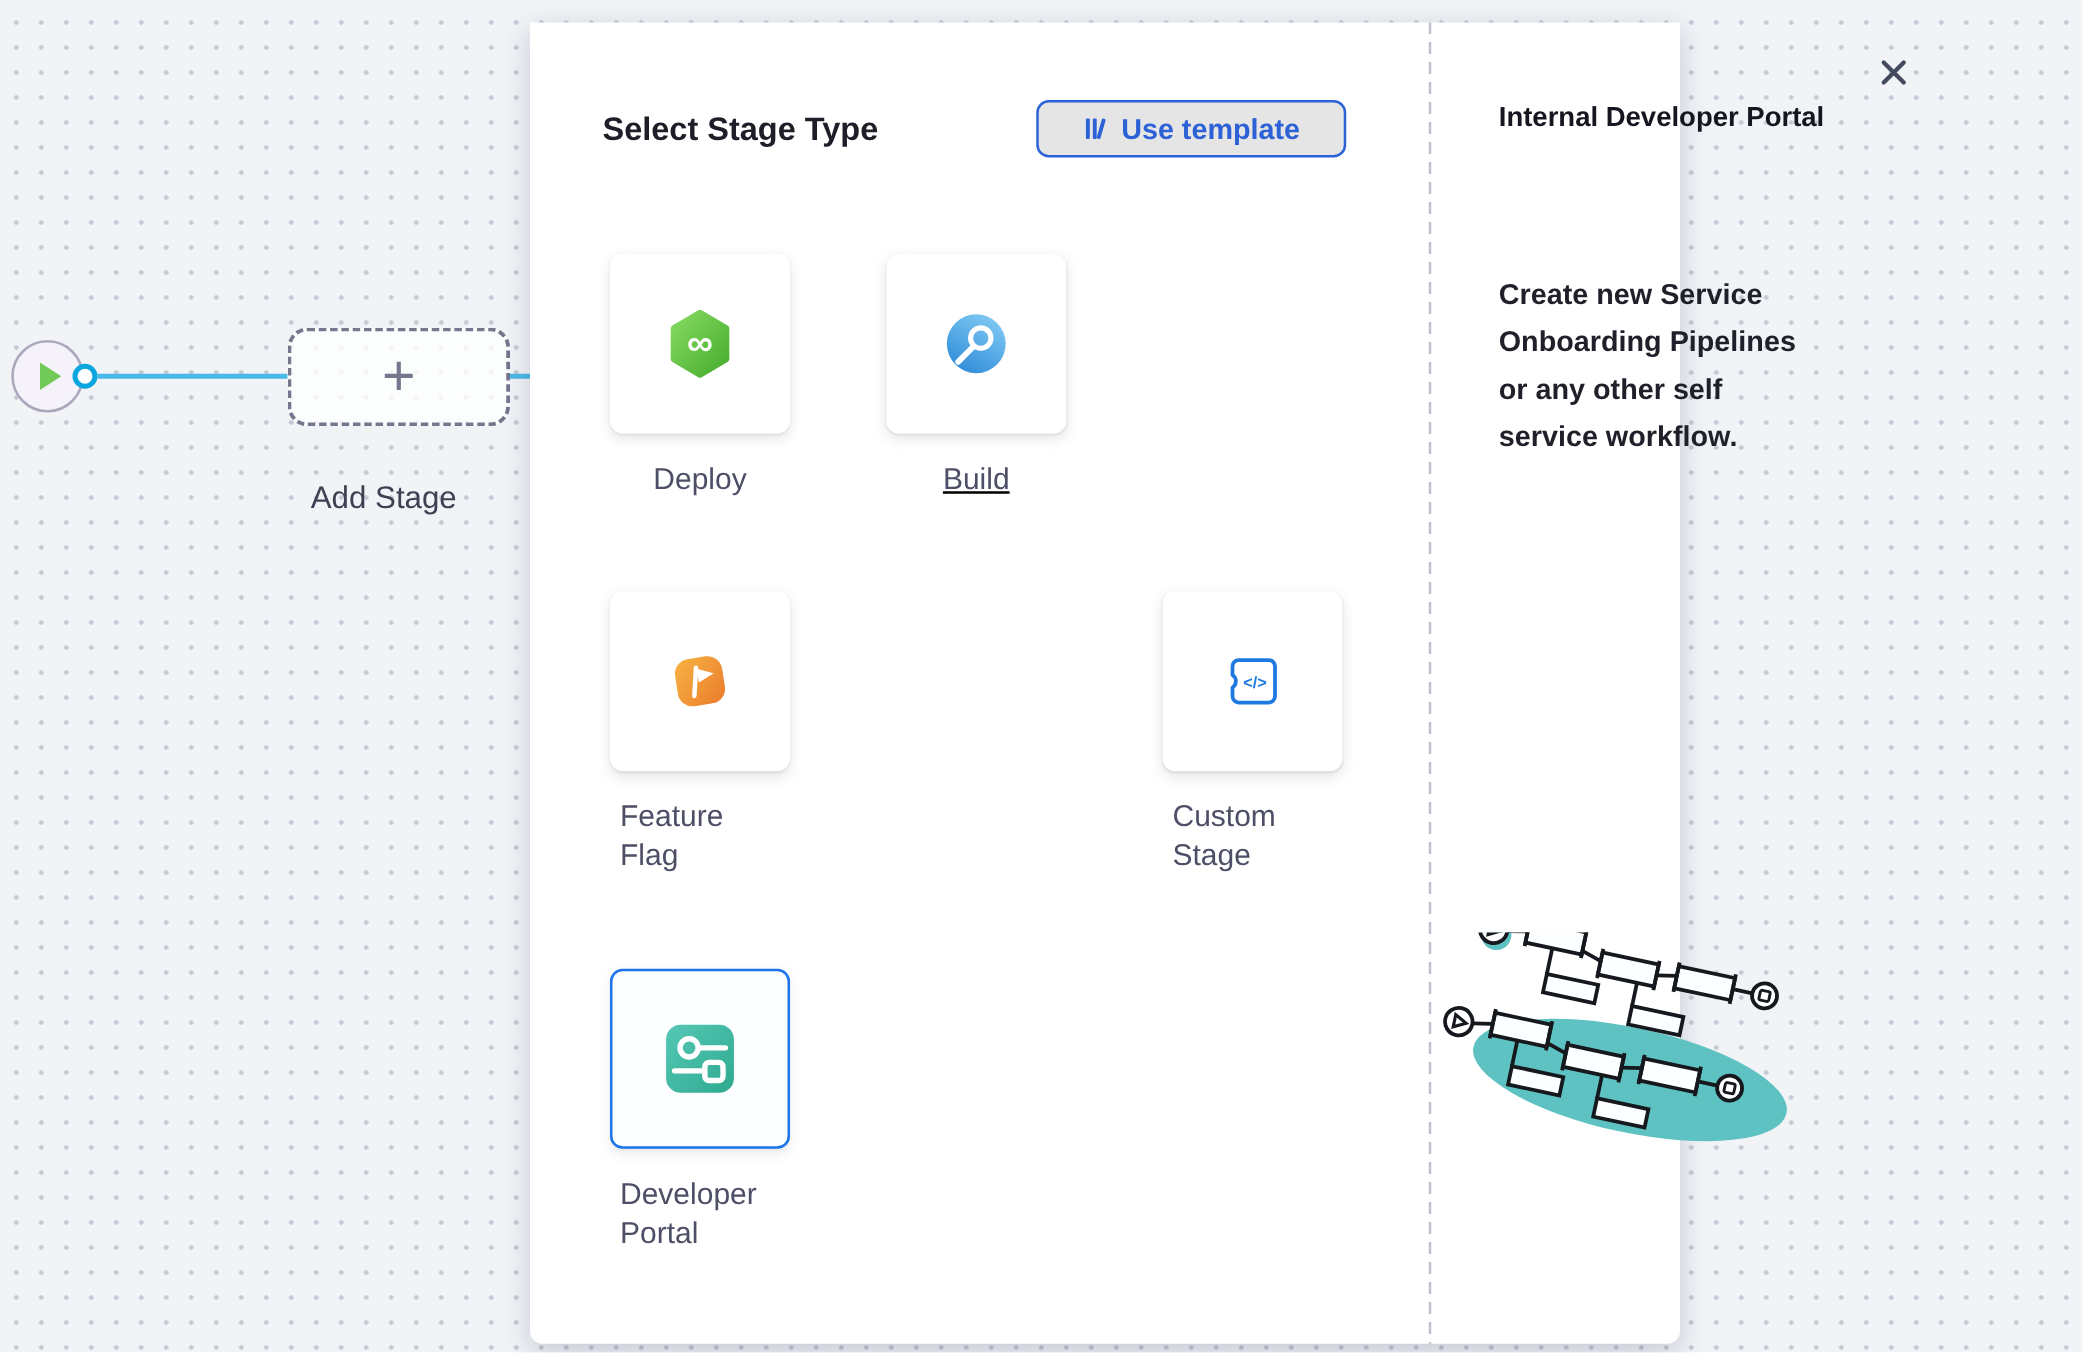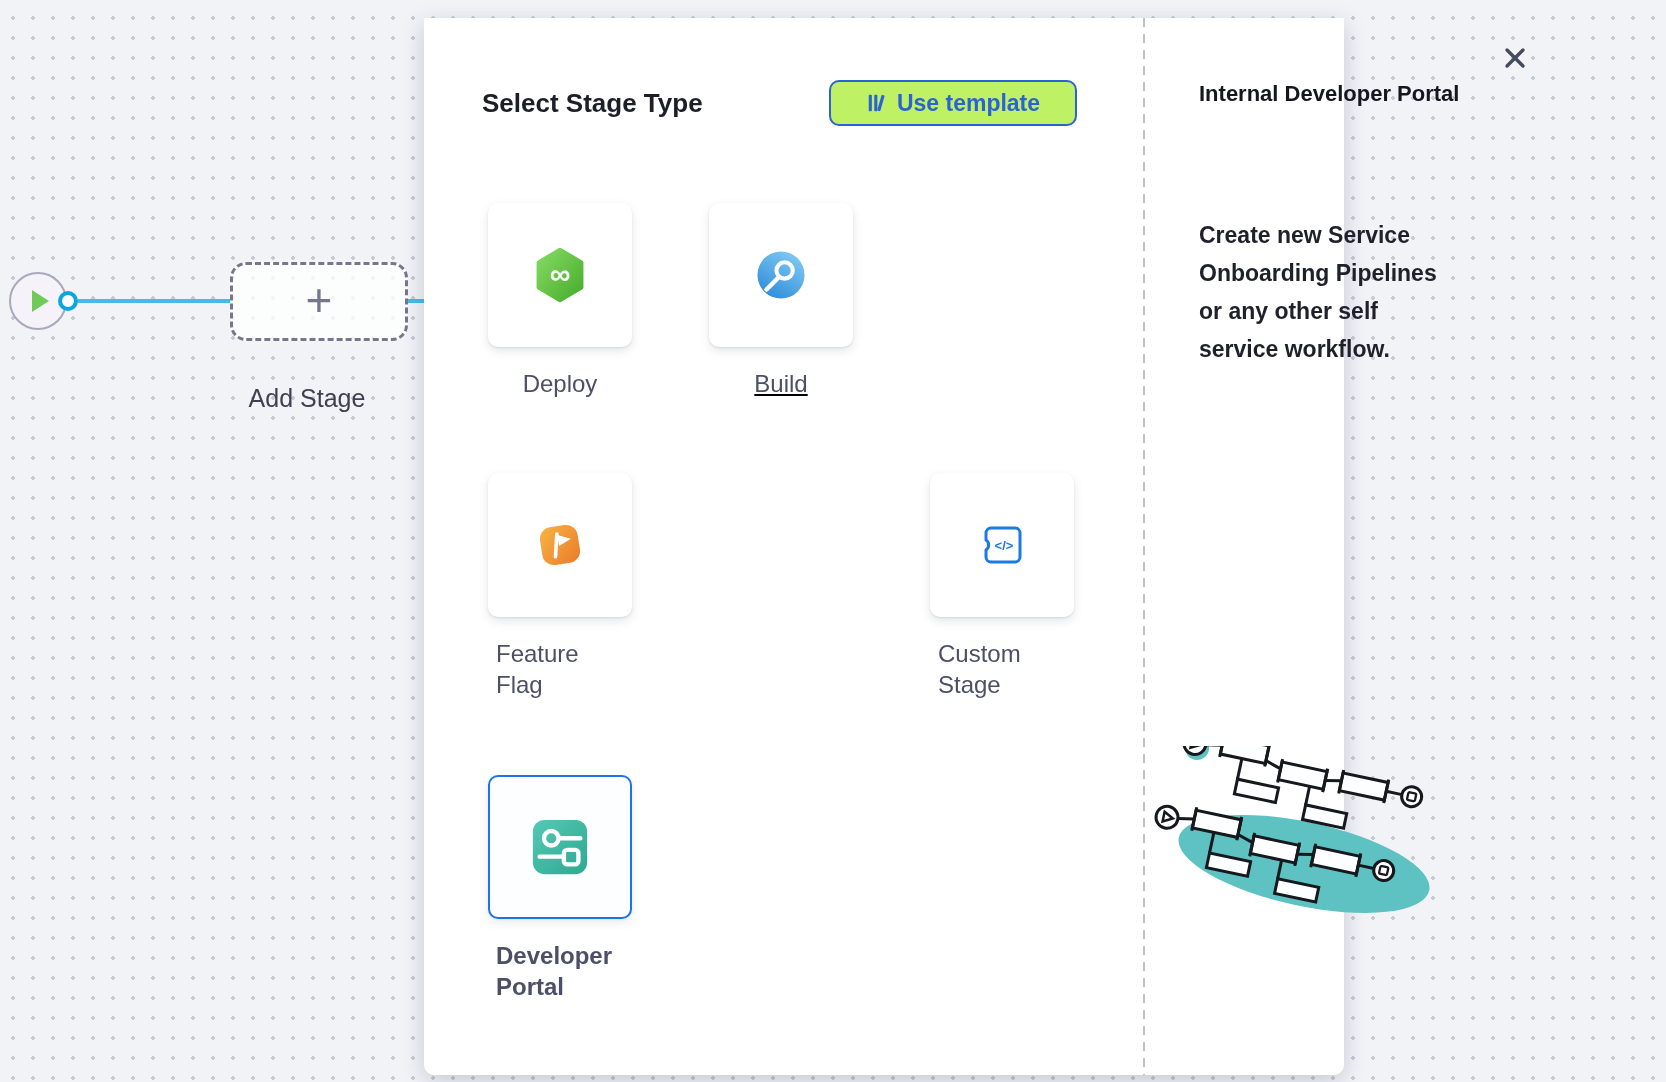--- a/index.html
+++ b/index.html
@@ -27,34 +27,34 @@
   .add-stage-box .plus { font-size:46px; font-weight:200; color:#75778d; line-height:1; margin-top:-4px; }
   .add-stage-label { position:absolute; left:217px; top:384px; width:180px; text-align:center;
     font-size:25px; color:#3f4152; }
 
   
   .modal { position:absolute; left:424px; top:0; width:920px; height:1057px;
     background:#fff; border-radius:0 0 10px 10px;
     box-shadow:0 6px 22px rgba(45,55,85,.22);margin-top:18px; }
   .modal-title { position:absolute; left:58px; top:70px; font-size:26px; font-weight:700; color:#1d1e27; }
   .tpl-btn { position:absolute; left:405px; top:62px; width:248px; height:46px;
-    border:2px solid #2c62d6; border-radius:10px; background:#bef264; color:#2c62d6;
+    border:2px solid #2c62d6; border-radius:10px; background:#e5e5e5; color:#2c62d6;
     font-size:23px; font-weight:600; display:flex; align-items:center; justify-content:center;
     gap:9px; cursor:pointer; font-family:inherit; }
 
   
   .cell { position:absolute; width:144px; display:flex; flex-direction:column; align-items:center; }
   .card { width:144px; height:144px; background:#fff; border-radius:10px;
     box-shadow:0 1px 2px rgba(40,41,61,.10), 0 4px 10px rgba(96,97,112,.16);
     display:flex; align-items:center; justify-content:center; cursor:pointer; }
   .card.selected { border:2px solid #1b75e8; background:#fcfeff;
     box-shadow:0 1px 2px rgba(40,41,61,.06), 0 4px 10px rgba(96,97,112,.12); }
   .cell .lbl { margin-top:21px; max-width:128px; 
     font-size:24px; line-height:31px; color:#4d4f66; }
-  .cell .lbl.bold { font-weight:700; }
+  .cell .lbl.bold { font-weight:400; }
   .pos-r1c1{left:64px; top:185px;} .pos-r1c2{left:285px; top:185px;text-decoration:underline;} .pos-r1c3{left:506px; top:185px;}
   .pos-r2c1{left:64px; top:455px;} .pos-r2c2{left:285px; top:455px;} .pos-r2c3{left:506px; top:455px;}
   .pos-r3c1{left:64px; top:757px;}
 
   
   .divider { position:absolute; left:719px; top:0; width:2px; height:1057px;
     background:repeating-linear-gradient(to bottom,#c0c1cb 0 9px,transparent 9px 16px); }
   .close-btn { position:absolute; left:1074px; top:24px; width:34px; height:34px;
     background:none; border:none; cursor:pointer; padding:0; }
   .panel-title { position:absolute; left:775px; top:56px; width:292px;

